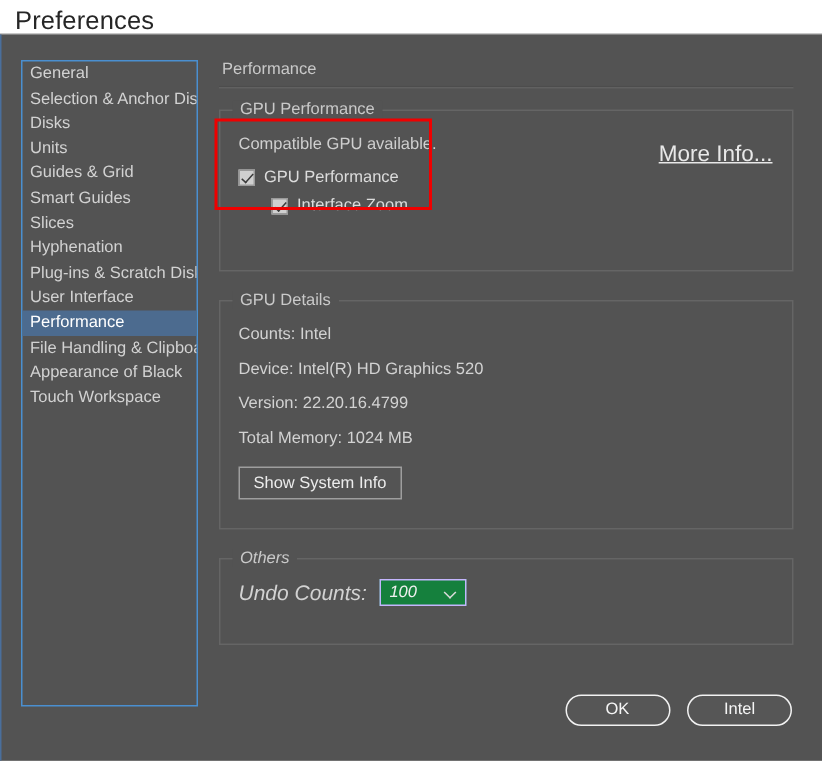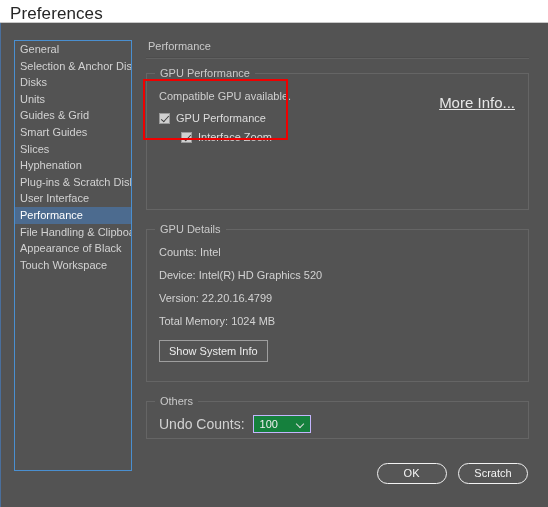--- a/index.html
+++ b/index.html
@@ -115,21 +115,21 @@
     font-size: 11px;
     color: #c9c9c9;
     white-space: nowrap;
   }
   .group-inner {
     padding: 16px 12px 13px 12px;
   }
 
   
   #gpu-performance-group {
-    height: 137px;
+    height: 108px;
   }
   .status-line {
     font-size: 11px;
     color: #cfcfcf;
     margin-bottom: 10px;
   }
   .check-row {
     display: flex;
     align-items: center;
     margin-bottom: 7px;
@@ -200,21 +200,22 @@
     background: #545454;
     border: 1px solid #9e9e9e;
     font-size: 11px;
     color: #ececec;
     cursor: pointer;
     margin-top: 2px;
   }
 
   
   #others-group {
-    height: 38px;
+    height: 58px;
+    font-style: italic;
   }
   #others-group .group-inner {
     padding: 13px 12px 10px 12px;
     display: flex;
     align-items: center;
   }
   .field-label {
     font-size: 14px;
     color: #d2d2d2;
     margin-right: 8px;
@@ -348,17 +349,17 @@
             <span class="sel-value">100</span>
             <span class="chev"></span>
           </div>
         </div>
       </div>
 
     </div>
 
     <div id="footer">
       <span class="btn-pill">OK</span>
-      <span class="btn-pill">Scratch</span>
+      <span class="btn-pill">Intel</span>
     </div>
 
   </div>
 </div>
 
 </body></html>

